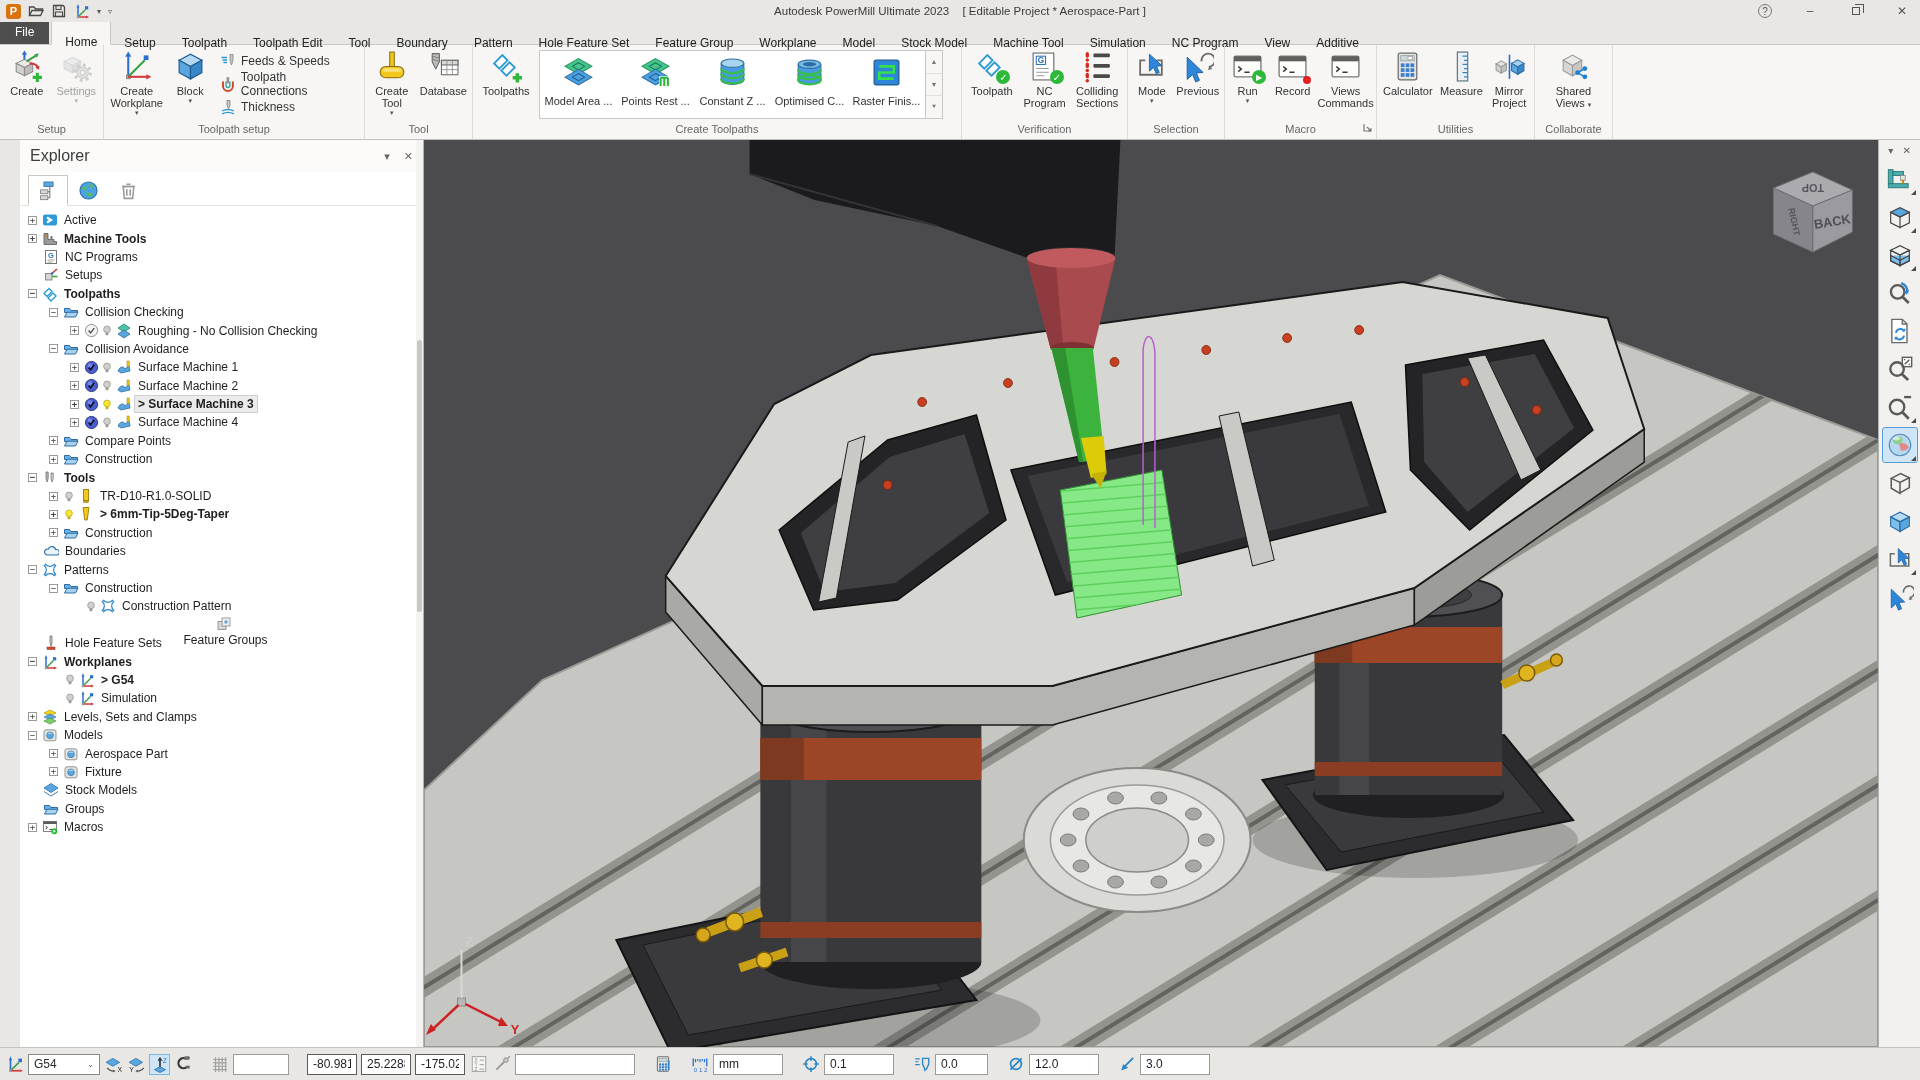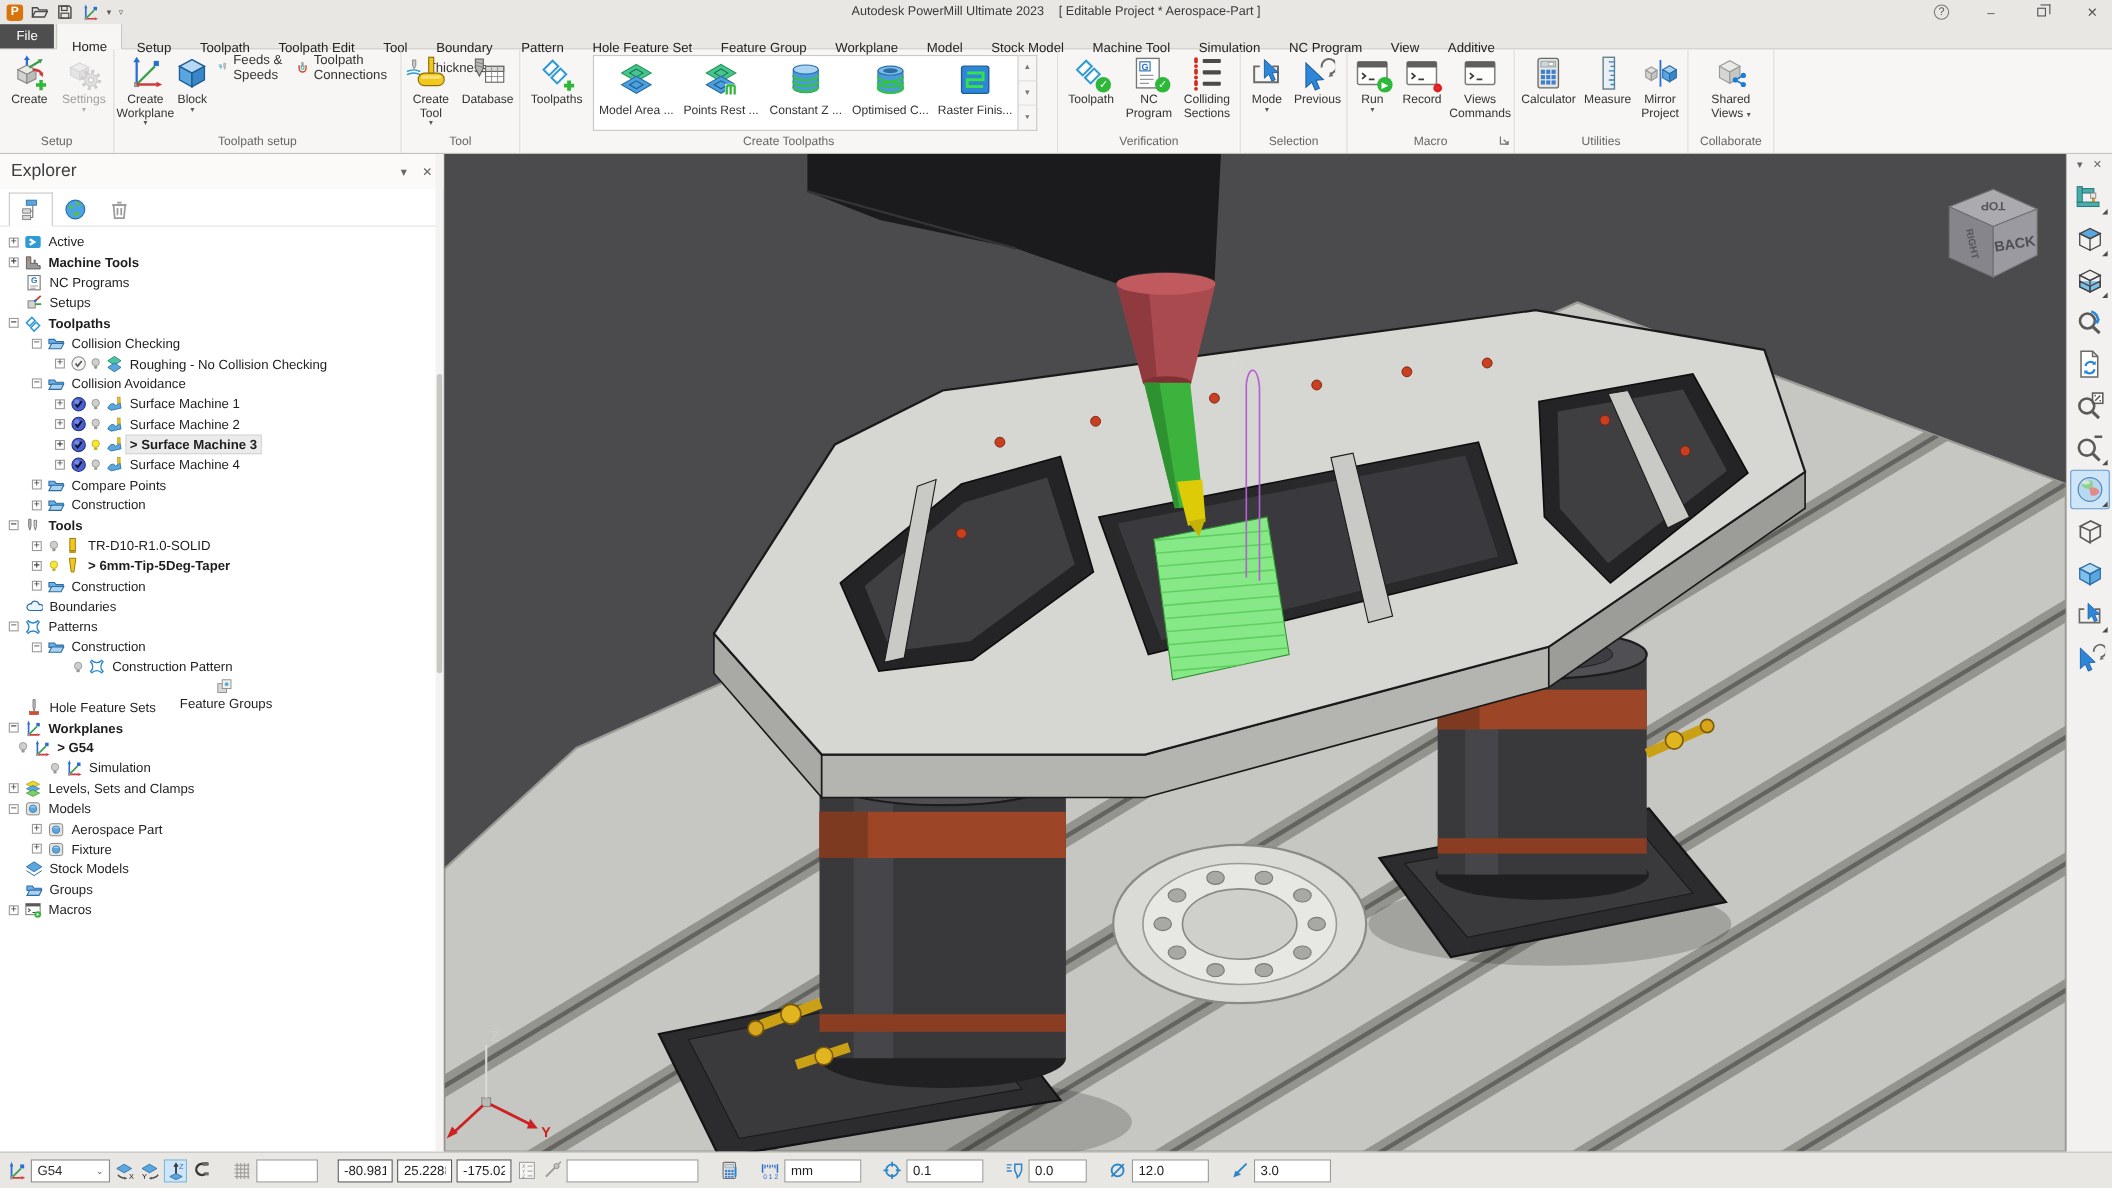--- a/index.html
+++ b/index.html
@@ -33,36 +33,36 @@
   .ribbon { height:95px; background:#f7f6f5; border-bottom:1px solid #c2c0bd; display:flex; }
   .rgroup { height:100%; border-right:1px solid #dedcd9; display:flex; flex-direction:column; position:relative; flex:0 0 auto; }
   .rbody { flex:1; display:flex; align-items:stretch; padding:3px 2px 0 2px; }
   .rlabel { height:17px; font-size:11px; color:#666; text-align:center; line-height:14px; position:relative; }
   .launcher { position:absolute; right:3px; top:1px; width:10px; height:10px; }
   .bigbtn { width:56px; display:flex; flex-direction:column; align-items:center; padding-top:2px; border-radius:2px; }
   .bigbtn svg { width:33px; height:33px; flex:0 0 auto; }
   .blabel { font-size:11px; line-height:12px; text-align:center; color:#333; margin-top:2px; }
   .caret { font-size:7px; color:#555; line-height:7px; }
   .disabled { opacity:.45; filter:grayscale(1); }
-  .smallcol { display:flex; flex-direction:row; justify-content:space-between; padding:2px 2px 4px 2px; }
+  .smallcol { display:flex; flex-direction:column; justify-content:space-between; padding:2px 2px 4px 2px; }
   .srow { display:flex; align-items:center; gap:5px; font-size:12px; color:#333; padding:0 5px; height:22px; border-radius:2px; }
   .srow svg { width:16px; height:16px; }
   .gallery { display:flex; border:1px solid #c9c7c4; background:#fff; margin:2px 0 3px 2px; }
   .gitem { width:77px; display:flex; flex-direction:column; align-items:center; padding-top:5px; }
   .gitem svg { width:33px; height:33px; }
   .glabel { font-size:11px; color:#333; margin-top:6px; white-space:nowrap; }
   .gscroll { width:17px; border-left:1px solid #c9c7c4; display:flex; flex-direction:column; }
   .gsbtn { flex:1; display:flex; align-items:center; justify-content:center; font-size:7px; color:#777; border-bottom:1px solid #e2e0dd; }
   .badge { position:absolute; border-radius:50%; width:14px; height:14px; display:flex; align-items:center; justify-content:center; }
   .iconwrap { position:relative; width:33px; height:33px; }
   .iconwrap svg { position:absolute; inset:0; }
 
   
   .main { position:absolute; top:140px; left:0; right:0; bottom:33px; display:flex; }
-  .explorer { width:404px; background:#fff; border-right:1px solid #b5b3b0; display:flex; flex-direction:column; position:relative; }
+  .explorer { width:404px; background:#fff; border-right:1px solid #b5b3b0; display:flex; flex-direction:column; position:relative;margin-left:20px; }
   .exp-head { height:32px; display:flex; align-items:center; padding:0 10px; background:#fbfaf9; }
   .exp-title { font-size:16px; color:#3d3d3d; flex:1; }
   .exp-hbtn { color:#666; font-size:11px; margin-left:14px; }
   .exp-tabs { height:34px; display:flex; align-items:flex-end; padding-left:8px; border-bottom:1px solid #e4e2df; }
   .exp-tab { width:40px; height:30px; display:flex; align-items:center; justify-content:center; }
   .exp-tab svg { width:21px; height:21px; }
   .exp-tab.active { border:1px solid #c9c7c4; border-bottom:1px solid #fff; background:#fff; margin-bottom:-1px; height:31px; }
   .tree { flex:1; padding-top:5px; overflow:hidden; position:relative; }
   .tree-row { height:18.4px; display:flex; align-items:center; font-size:12px; color:#1e1e1e; white-space:nowrap; }
   .tree-row.bold { font-weight:bold; }
@@ -1087,21 +1087,21 @@
           </svg>
           <span class="tree-label">Hole Feature Sets</span>
         </div>
         <div class="tree-row bold" style="padding-left: 8px;">
           <span class="expbox">−</span>
           <svg class="ticon">
             <use href="#s-wplane"></use>
           </svg>
           <span class="tree-label">Workplanes</span>
         </div>
-        <div class="tree-row bold" style="">
+        <div class="tree-row bold" style="padding-left: 29px;">
           <span class="expspace"></span>
           <svg class="tbulb">
             <use href="#s-bulb-gray"></use>
           </svg>
           <svg class="ticon">
             <use href="#s-wplane"></use>
           </svg>
           <span class="tree-label">&gt; G54</span>
         </div>
         <div class="tree-row" style="padding-left: 29px;">

